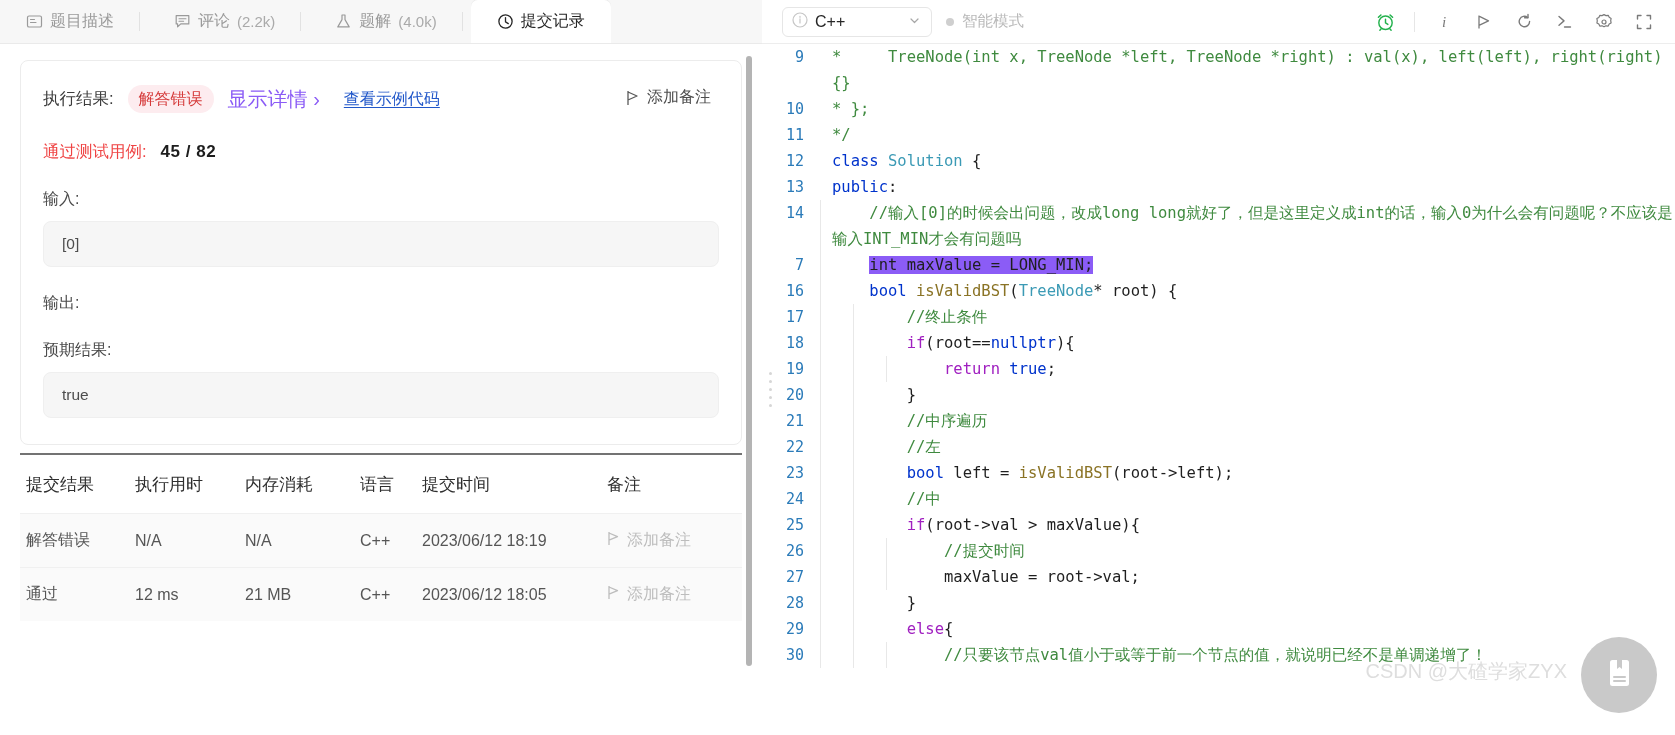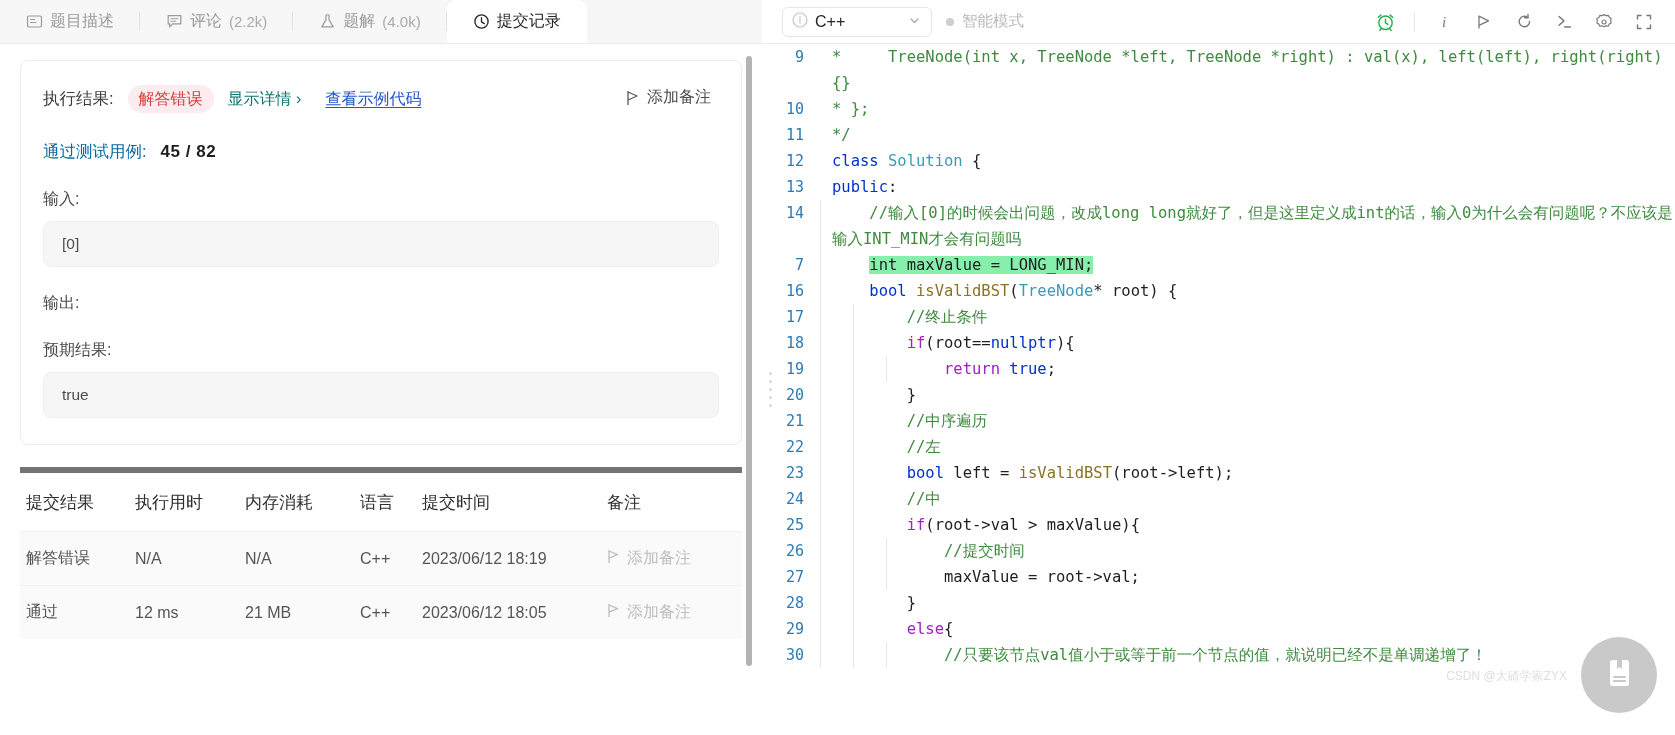--- a/index.html
+++ b/index.html
@@ -21,20 +21,21 @@
   }
 
   
   .tabbar {
     position: relative;
     height: 44px;
     background: #f7f7f7;
     display: flex;
     align-items: stretch;
     border-bottom: 1px solid #eaeaea;
+    gap: 8px;
   }
   .tab {
     display: flex; align-items: center; gap: 7px;
     padding: 0 26px;
     font-size: 16px;
     color: #9a9a9a;
     position: relative;
     cursor: pointer;
     background: transparent;
     white-space: nowrap;
@@ -74,55 +75,55 @@
   }
   .label-strong { font-size: 16.5px; color: #3c3c3c; }
   .badge-wrong {
     background: #fdecef;
     color: #d53a3a;
     font-size: 16px;
     padding: 4px 11px;
     border-radius: 14px;
     line-height: 1.25;
   }
-  .detail-link { font-size: 16px; color: #0f766e; cursor: pointer; white-space: nowrap; }
+  .detail-link { font-size: 20px; color: #8b5cf6; cursor: pointer; white-space: nowrap; }
   .sample-link {
     font-size: 16px; color: #2157c9;
     text-decoration: underline; text-underline-offset: 3px;
     cursor: pointer; margin-left: 10px;
   }
   .add-note-head {
     position: absolute; right: 8px; top: 2px;
     display: flex; align-items: center; gap: 7px;
     color: #4d4d4d; font-size: 16px; cursor: pointer;
   }
   .flag-ico { width: 14px; height: 16px; display: inline-block; }
 
   .pass-line { margin-top: 28px; display: flex; align-items: baseline; gap: 14px; }
-  .pass-line .lbl { font-size: 16.5px; color: #0369a1; }
+  .pass-line .lbl { font-size: 16.5px; color: #ef4444; }
   .pass-line .num { font-size: 17px; font-weight: 700; color: #1d1d1d; letter-spacing: .5px; }
 
   .io-label { margin-top: 26px; font-size: 16px; color: #4a4a4a; }
   .io-box {
     margin-top: 11px;
     background: #f6f6f6;
     border: 1px solid #efefef;
     border-radius: 8px;
     height: 46px;
     display: flex; align-items: center;
     padding: 0 18px;
     font-size: 15.5px;
     color: #4d4d4d;
     font-family: "Liberation Sans", sans-serif;
   }
 
   
   .table-wrap {
-    margin: 22px 20px 0 20px;
-    border-top: 6px solid #737373;
+    margin: 8px 20px 0 20px;
+    border-top: 2px solid #737373;
   }
   table.subs { width: 100%; border-collapse: collapse; table-layout: fixed; }
   table.subs th {
     text-align: left;
     font-weight: 400;
     font-size: 17px;
     color: #2e2e2e;
     padding: 18px 0 17px 0;
   }
   table.subs td {
@@ -232,27 +233,27 @@
   .ig { position: absolute; top: 0; bottom: 0; width: 1px; background: #e8e8e8; }
   .ig1 { left: 2px; }
   .ig2 { left: 35px; }
   .ig3 { left: 68px; }
 
   .kw   { color: #0033cc; }          
   .kw2  { color: #a020c0; }          
   .cmt  { color: #3f8a3f; }          
   .typ  { color: #3b9ab5; }          
   .fn   { color: #8a7325; }          
-  .sel  { background: #86efac; margin-top: 40px; }
+  .sel  { background: #8b5cf6; margin-top: 40px; }
 
   .watermark {
     position: absolute;
     right: 108px; bottom: 50px;
     color: #dedede;
-    font-size: 12px;
+    font-size: 20px;
     font-family: "Liberation Sans", sans-serif;
     white-space: nowrap;
     pointer-events: none;
     z-index: 4;
   }
   .fab {
     position: absolute; right: 18px; bottom: 22px;
     width: 76px; height: 76px; border-radius: 50%;
     background: #c9c9c9;
     display: flex; align-items: center; justify-content: center;

